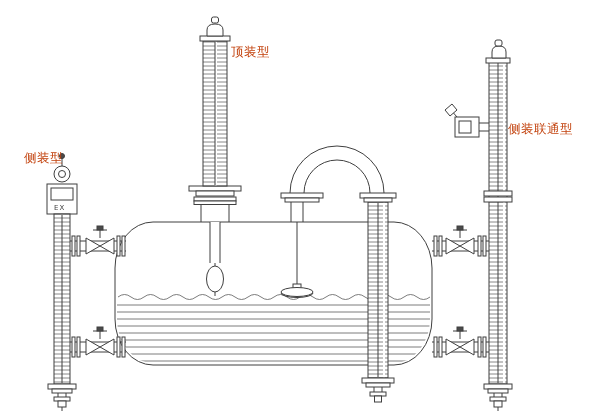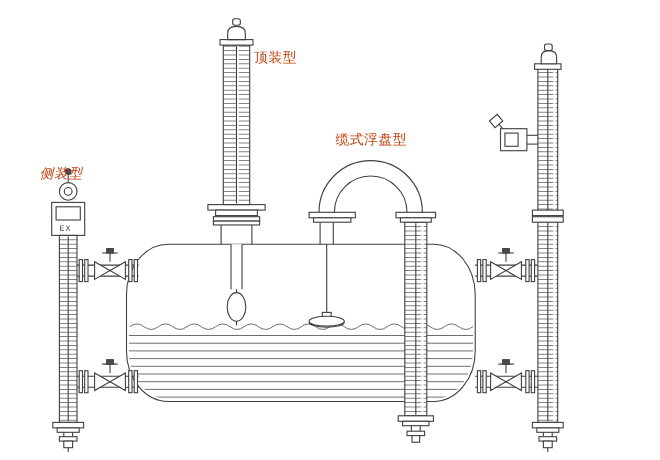--- a/index.html
+++ b/index.html
@@ -206,20 +206,20 @@
     <rect class="fw" x="484" y="384" width="28" height="5"></rect>
     <rect class="fw" x="488" y="389" width="20" height="4"></rect>
     <line class="ln" x1="494" y1="393" x2="494" y2="397"></line>
     <line class="ln" x1="502" y1="393" x2="502" y2="397"></line>
     <rect class="fw" x="490" y="397" width="16" height="4"></rect>
     <rect class="fw" x="494" y="401" width="8" height="6"></rect>
     <line class="ln" x1="498" y1="407" x2="498" y2="411"></line>
   </g>
 </svg>
 
-<div class="lbl" style="left:36px; top:150px;font-style:italic;">侧装型</div>
+<div class="lbl" style="left:24px; top:150px;">侧装型</div>
 
 <div class="lbl" style="left:231px; top:44px;">顶装型</div>
 
-<div class="lbl" style="left:305px; top:119px;">缆式浮盘型</div>
-
+
+<div class="lbl" style="left:508px; top:121px;">侧装联通型</div>
 
 </div>
 
 </body></html>

